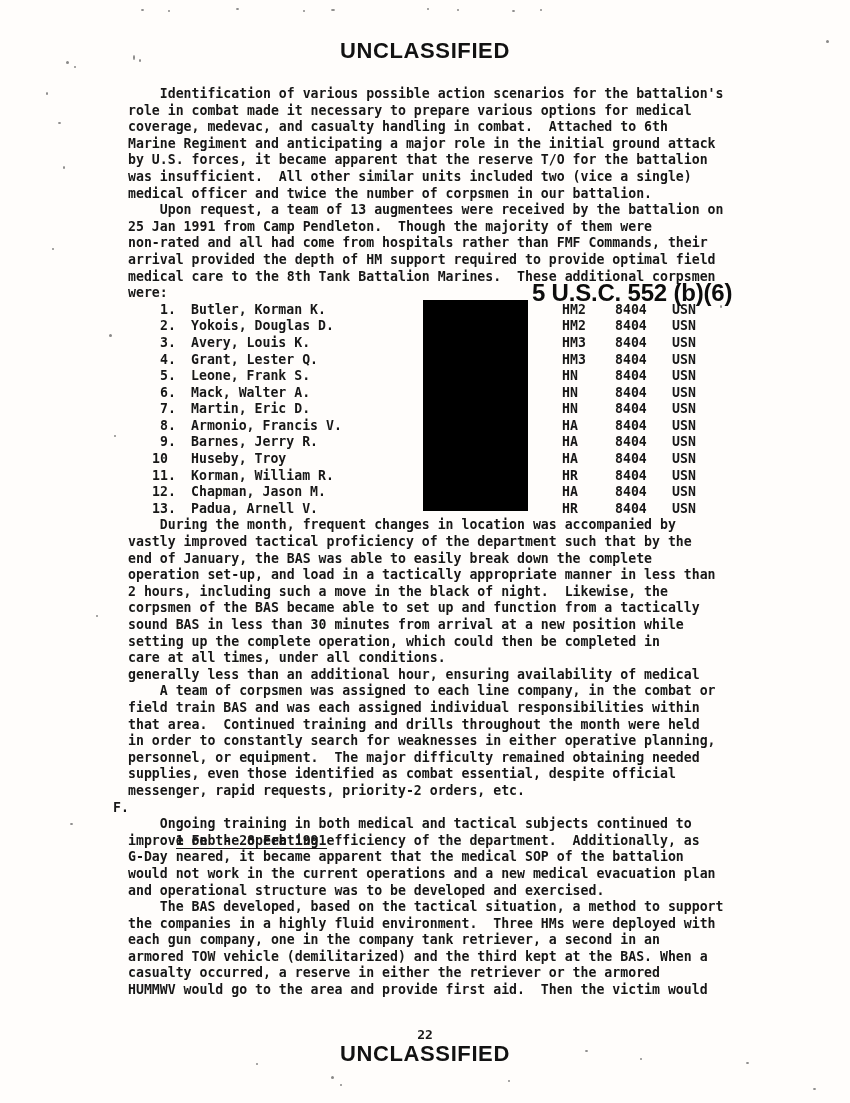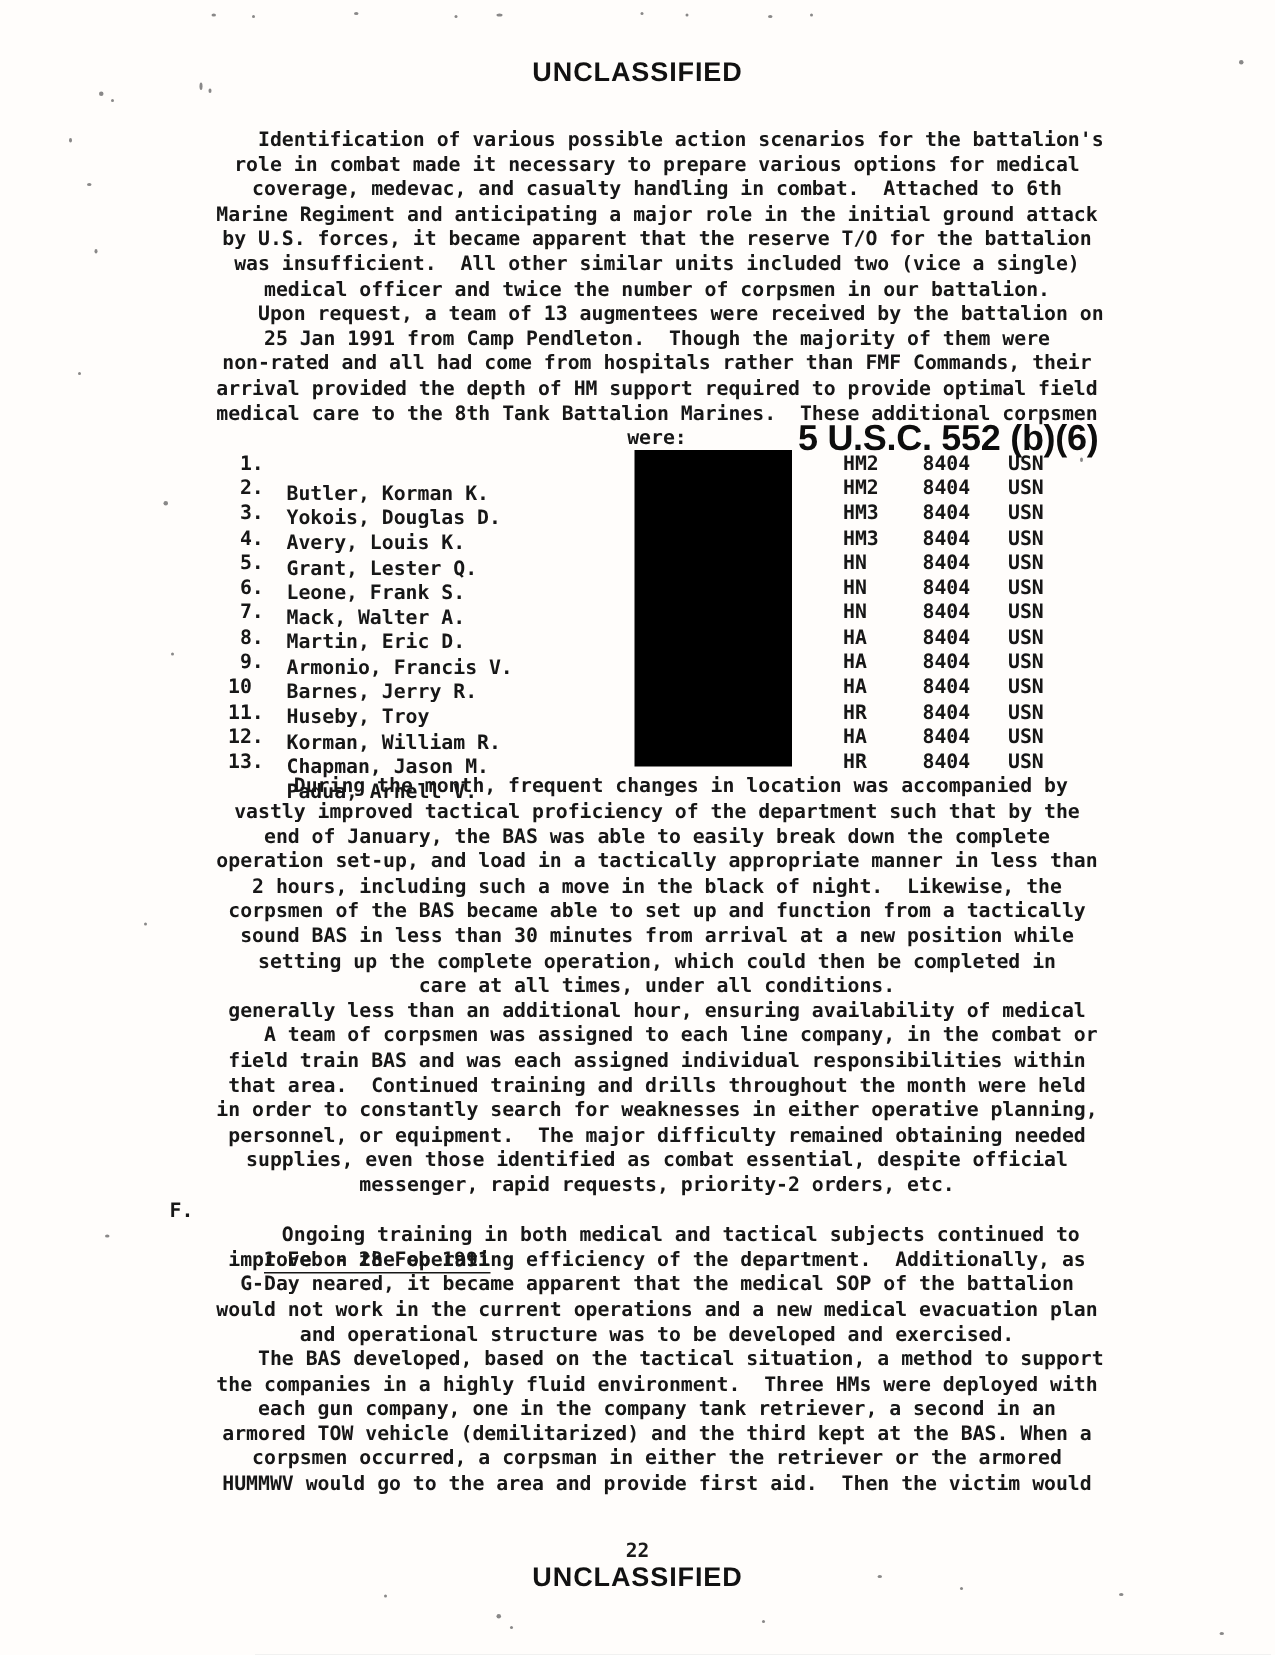--- a/index.html
+++ b/index.html
@@ -9,43 +9,43 @@
     background:#fffdfb;
     overflow:hidden;
     font-family:"DejaVu Sans Mono",monospace;
     color:#161616;
   }
   
   .banner{
     position:absolute;left:0;width:100%;
     text-align:center;
     font-family:"Liberation Sans",sans-serif;
-    font-weight:bold;font-size:18px;letter-spacing:.6px;
+    font-weight:bold;font-size:22px;letter-spacing:.6px;
     color:#121212;
   }
   .banner.top{top:38px;}
   .banner.bottom{top:1041px;}
   .page-number{
     position:absolute;left:0;top:1027px;width:100%;
     text-align:center;
     font-size:13px;font-weight:bold;color:#1a1a1a;
     font-family:"DejaVu Sans Mono",monospace;
   }
   
   .body-text{
     position:absolute;left:128px;top:86px;width:620px;
     font-size:13.2px;font-weight:bold;line-height:16.6px;
     color:#171717;
   }
-  .tline{white-space:pre;height:16.6px;text-align:center;}
+  .tline{white-space:pre;height:16.6px;}
   
   .roster-row{position:relative;height:16.6px;}
   .rcol{position:absolute;top:0;white-space:pre;}
   .rcol.num{left:24px;}
-  .rcol.name{left:63px;margin-top:20px;}
+  .rcol.name{left:63px;}
   .rcol.rate{left:434px;}
   .rcol.mos{left:487px;}
   .rcol.svc{left:544px;}
   
   .section-heading{position:relative;height:16.6px;white-space:pre;}
   .f-label{position:absolute;left:-15px;top:0;}
   .f-date{display:inline-block;border-bottom:1.6px solid #171717;line-height:14px;}
   
   .redaction-box{
     position:absolute;left:423px;top:300px;width:105px;height:211px;
@@ -209,21 +209,21 @@
         <div class="tline">improve on the operating efficiency of the department.  Additionally, as</div>
         <div class="tline">G-Day neared, it became apparent that the medical SOP of the battalion</div>
         <div class="tline">would not work in the current operations and a new medical evacuation plan</div>
         <div class="tline">and operational structure was to be developed and exercised.</div>
       </div>
     <div class="para">
         <div class="tline">    The BAS developed, based on the tactical situation, a method to support</div>
         <div class="tline">the companies in a highly fluid environment.  Three HMs were deployed with</div>
         <div class="tline">each gun company, one in the company tank retriever, a second in an</div>
         <div class="tline">armored TOW vehicle (demilitarized) and the third kept at the BAS. When a</div>
-        <div class="tline">corpsmen occurred, a corpsman in either the retriever or the armored</div>
+        <div class="tline">casualty occurred, a reserve in either the retriever or the armored</div>
         <div class="tline">HUMMWV would go to the area and provide first aid.  Then the victim would</div>
       </div>
   </div>
 
   <div class="redaction-box"></div>
 
   <div class="foia-stamp">5 U.S.C. 552 (b)(6)</div>
 
   <div class="page-number">22</div>
   <div class="banner bottom">UNCLASSIFIED</div>

